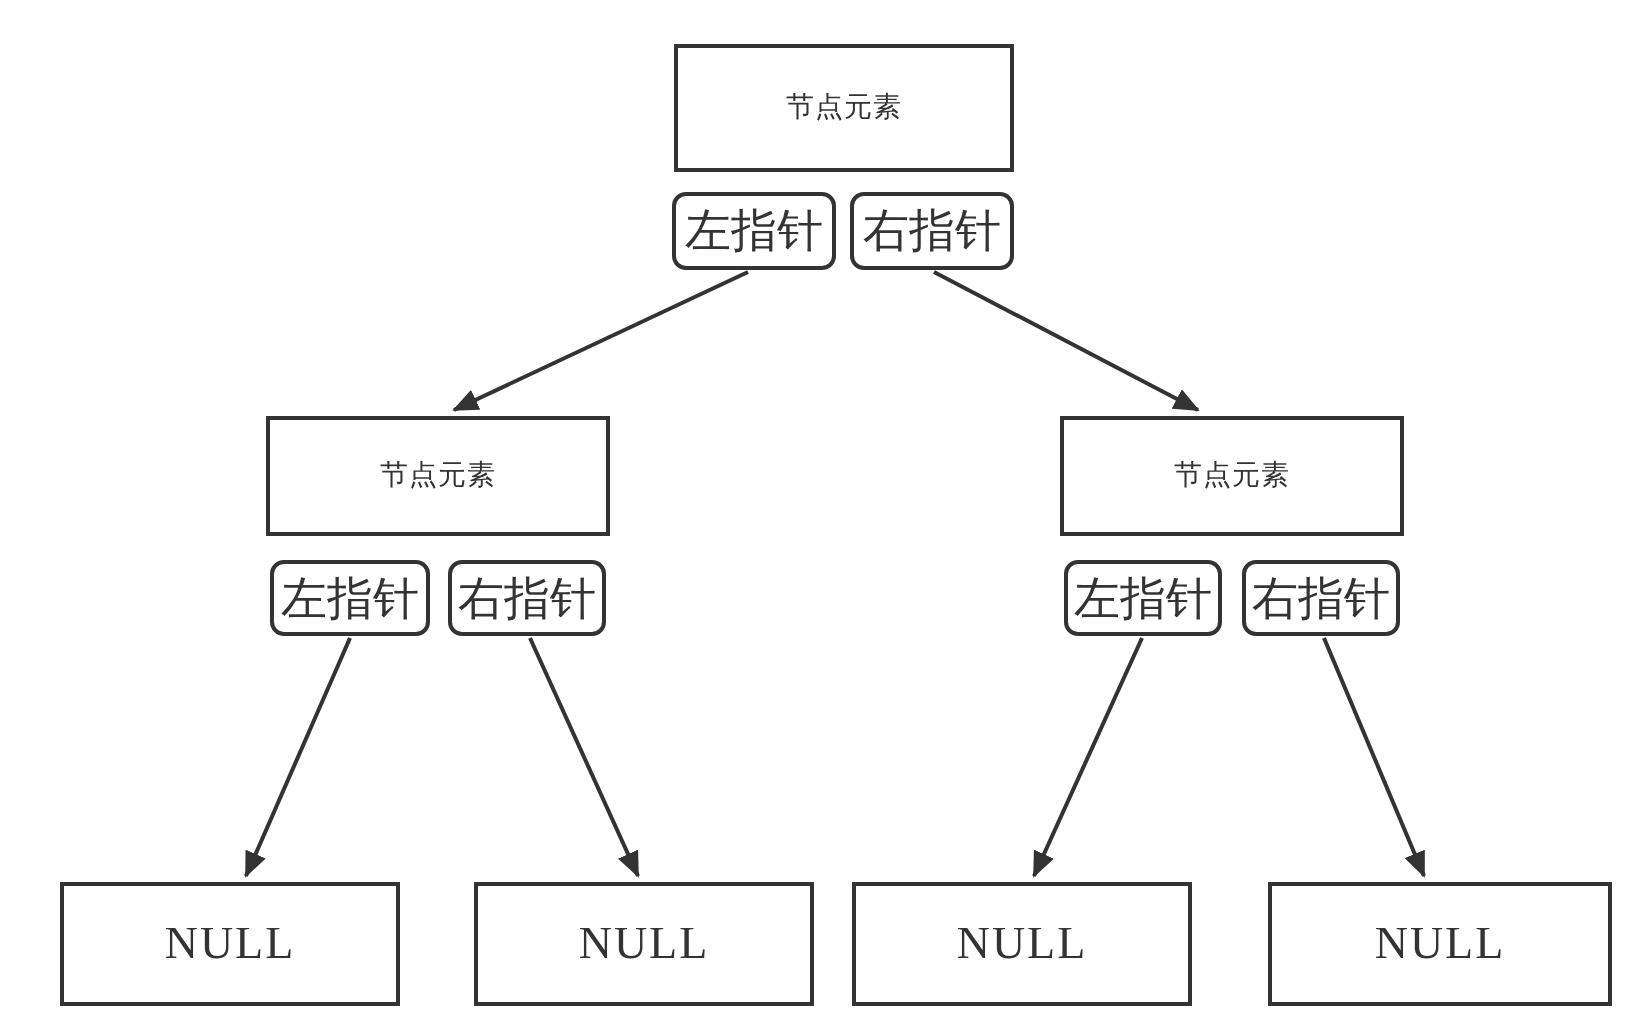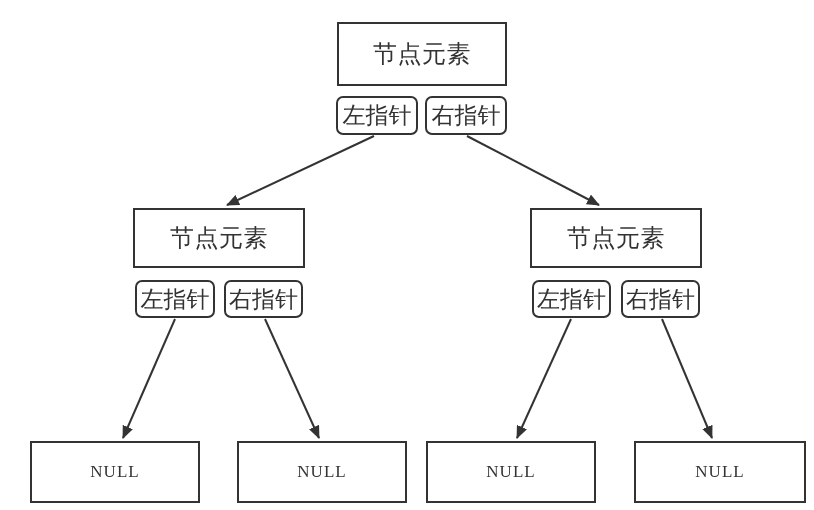--- a/index.html
+++ b/index.html
@@ -22,31 +22,31 @@
     position: absolute;
     background: #ffffff;
     border: 2px solid #333333;
     color: #333333;
     display: flex;
     align-items: center;
     justify-content: center;
     text-align: center;
   }
   .node-box {
-    font-size: 24px;
+    font-size: 14px;
     letter-spacing: 0.5px;
   }
   .ptr-box {
     border-width: 2.5px;
     border-radius: 7px;
     font-size: 23px;
     z-index: 2;
   }
   .leaf-box {
-    font-size: 17px;
+    font-size: 23px;
     letter-spacing: 1px;
   }
   
   .root-node        { left: 337px; top: 22px;  width: 170px; height: 64px; }
   .root-left-ptr    { left: 336px; top: 96px;  width: 82px;  height: 39px; }
   .root-right-ptr   { left: 425px; top: 96px;  width: 82px;  height: 39px; }
   
   .left-child-node  { left: 133px; top: 208px; width: 172px; height: 60px; }
   .lc-left-ptr      { left: 135px; top: 280px; width: 80px;  height: 38px; }
   .lc-right-ptr     { left: 224px; top: 280px; width: 79px;  height: 38px; }

